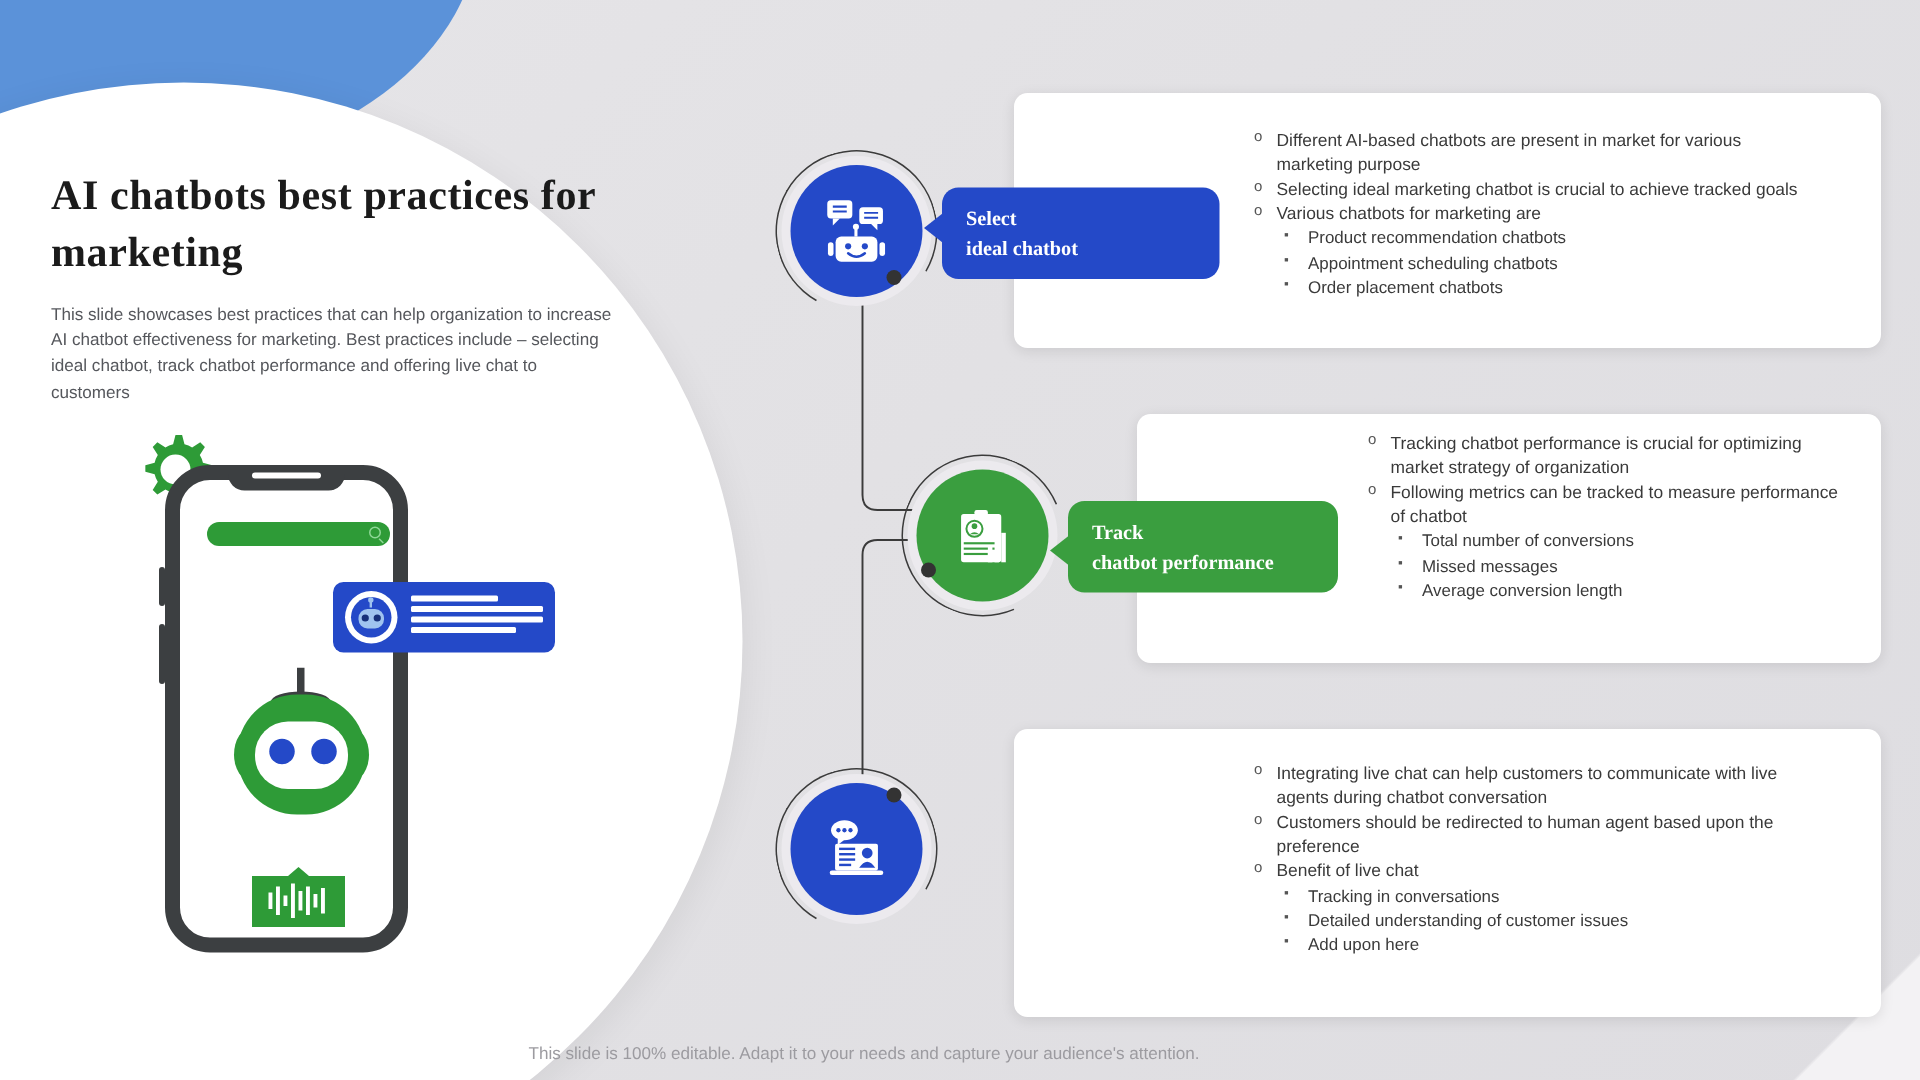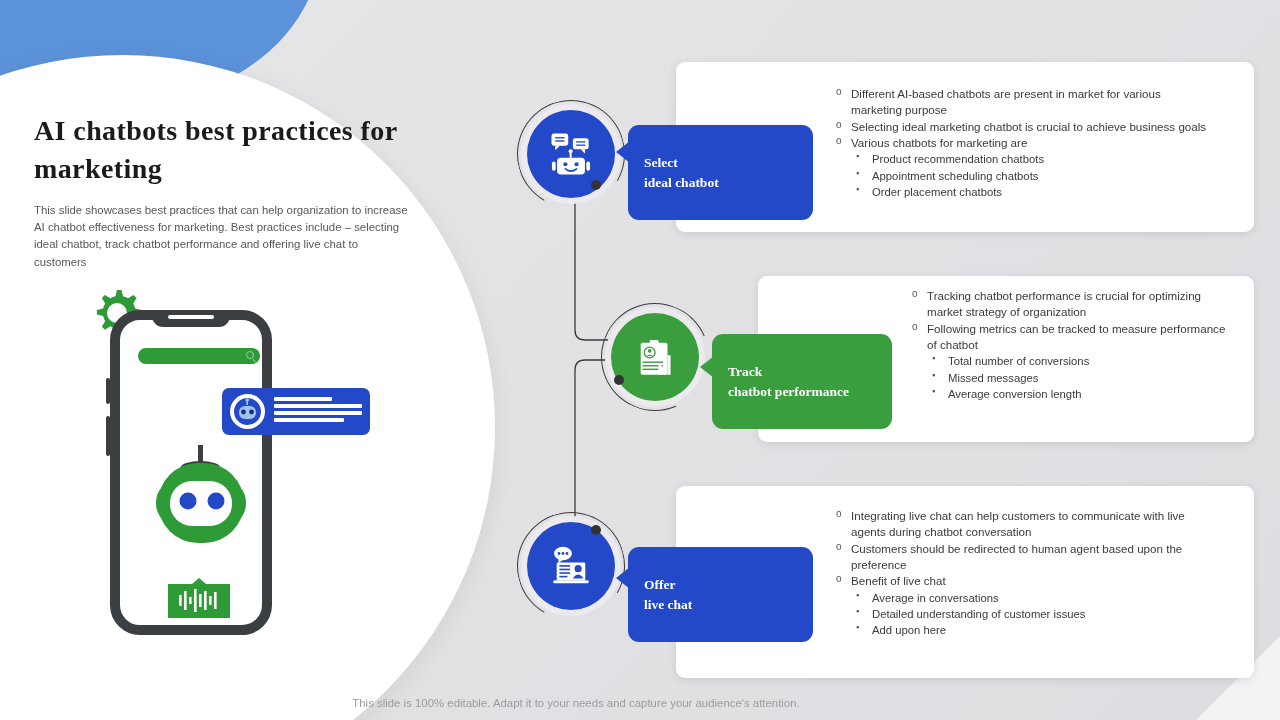--- a/index.html
+++ b/index.html
@@ -175,21 +175,21 @@
 
   
   .callout {
     position: absolute;
     border-radius: 11px;
     color: #fff;
     font-family: "Liberation Serif", serif;
     font-weight: bold;
     font-size: 13.5px;
     line-height: 1.45;
-    padding: 28px 16px;
+    padding: 11px 16px;
     z-index: 7;
   }
   .callout.blue { background: #2449c8; }
   .callout.green { background: #3a9e3f; }
   .callout .tail {
     position: absolute;
     width: 0; height: 0;
     border-top: 11px solid transparent;
     border-bottom: 11px solid transparent;
   }
@@ -401,30 +401,25 @@
       <rect x="15" y="31" width="12" height="1.8" fill="#2449c8"></rect>
       <rect x="15" y="35" width="12" height="1.8" fill="#2449c8"></rect>
       <rect x="15" y="39" width="9" height="1.8" fill="#2449c8"></rect>
       <circle cx="36" cy="31" r="4" fill="#2449c8"></circle>
       <path d="M30 42 q6-9 12 0 z" fill="#2449c8"></path>
       <rect x="8" y="44" width="40" height="3.4" rx="1.7" fill="#fff"></rect>
     </svg>
   </div>
   <div class="dot" style="left:591px; top:525px;"></div>
 
-  <div class="callout blue" style="left:628px; top:547px; width:185px;">
-    <span class="tail" style="top:20px;"></span>
-    <div>Offer</div>
-    <div>live chat</div>
-  </div>
 
   <div class="card" style="left:676px; top:62px; width:578px; height:170px;">
     <ul style="margin:24px 40px 0 158px;">
       <li class="lvl1">Different  AI-based chatbots are present  in market for various marketing  purpose</li>
-      <li class="lvl1">Selecting ideal  marketing chatbot is crucial to achieve business goals</li>
+      <li class="lvl1">Selecting ideal  marketing chatbot is crucial to achieve tracked goals</li>
       <li class="lvl1">Various  chatbots for marketing  are</li>
       <li class="lvl2">Product recommendation  chatbots</li>
       <li class="lvl2">Appointment  scheduling chatbots</li>
       <li class="lvl2">Order  placement chatbots</li>
     </ul>
   </div>
 
   <div class="card" style="left:758px; top:276px; width:496px; height:166px;">
     <ul style="margin:12px 28px 0 152px;">
       <li class="lvl1">Tracking  chatbot performance  is crucial for optimizing market  strategy of organization</li>
@@ -433,21 +428,21 @@
       <li class="lvl2">Missed messages</li>
       <li class="lvl2">Average  conversion  length</li>
     </ul>
   </div>
 
   <div class="card" style="left:676px; top:486px; width:578px; height:192px;">
     <ul style="margin:22px 36px 0 158px;">
       <li class="lvl1">Integrating  live  chat can help customers to communicate with live  agents during chatbot conversation</li>
       <li class="lvl1">Customers  should  be redirected  to human agent based upon the preference</li>
       <li class="lvl1">Benefit  of live  chat</li>
-      <li class="lvl2">Average in conversations</li>
+      <li class="lvl2">Tracking in conversations</li>
       <li class="lvl2">Detailed understanding  of customer issues</li>
       <li class="lvl2">Add upon here</li>
     </ul>
   </div>
 
   <div class="footer">This slide is 100% editable. Adapt it to your needs and capture your audience's attention.</div>
 
 </div>
 
 </body></html>

